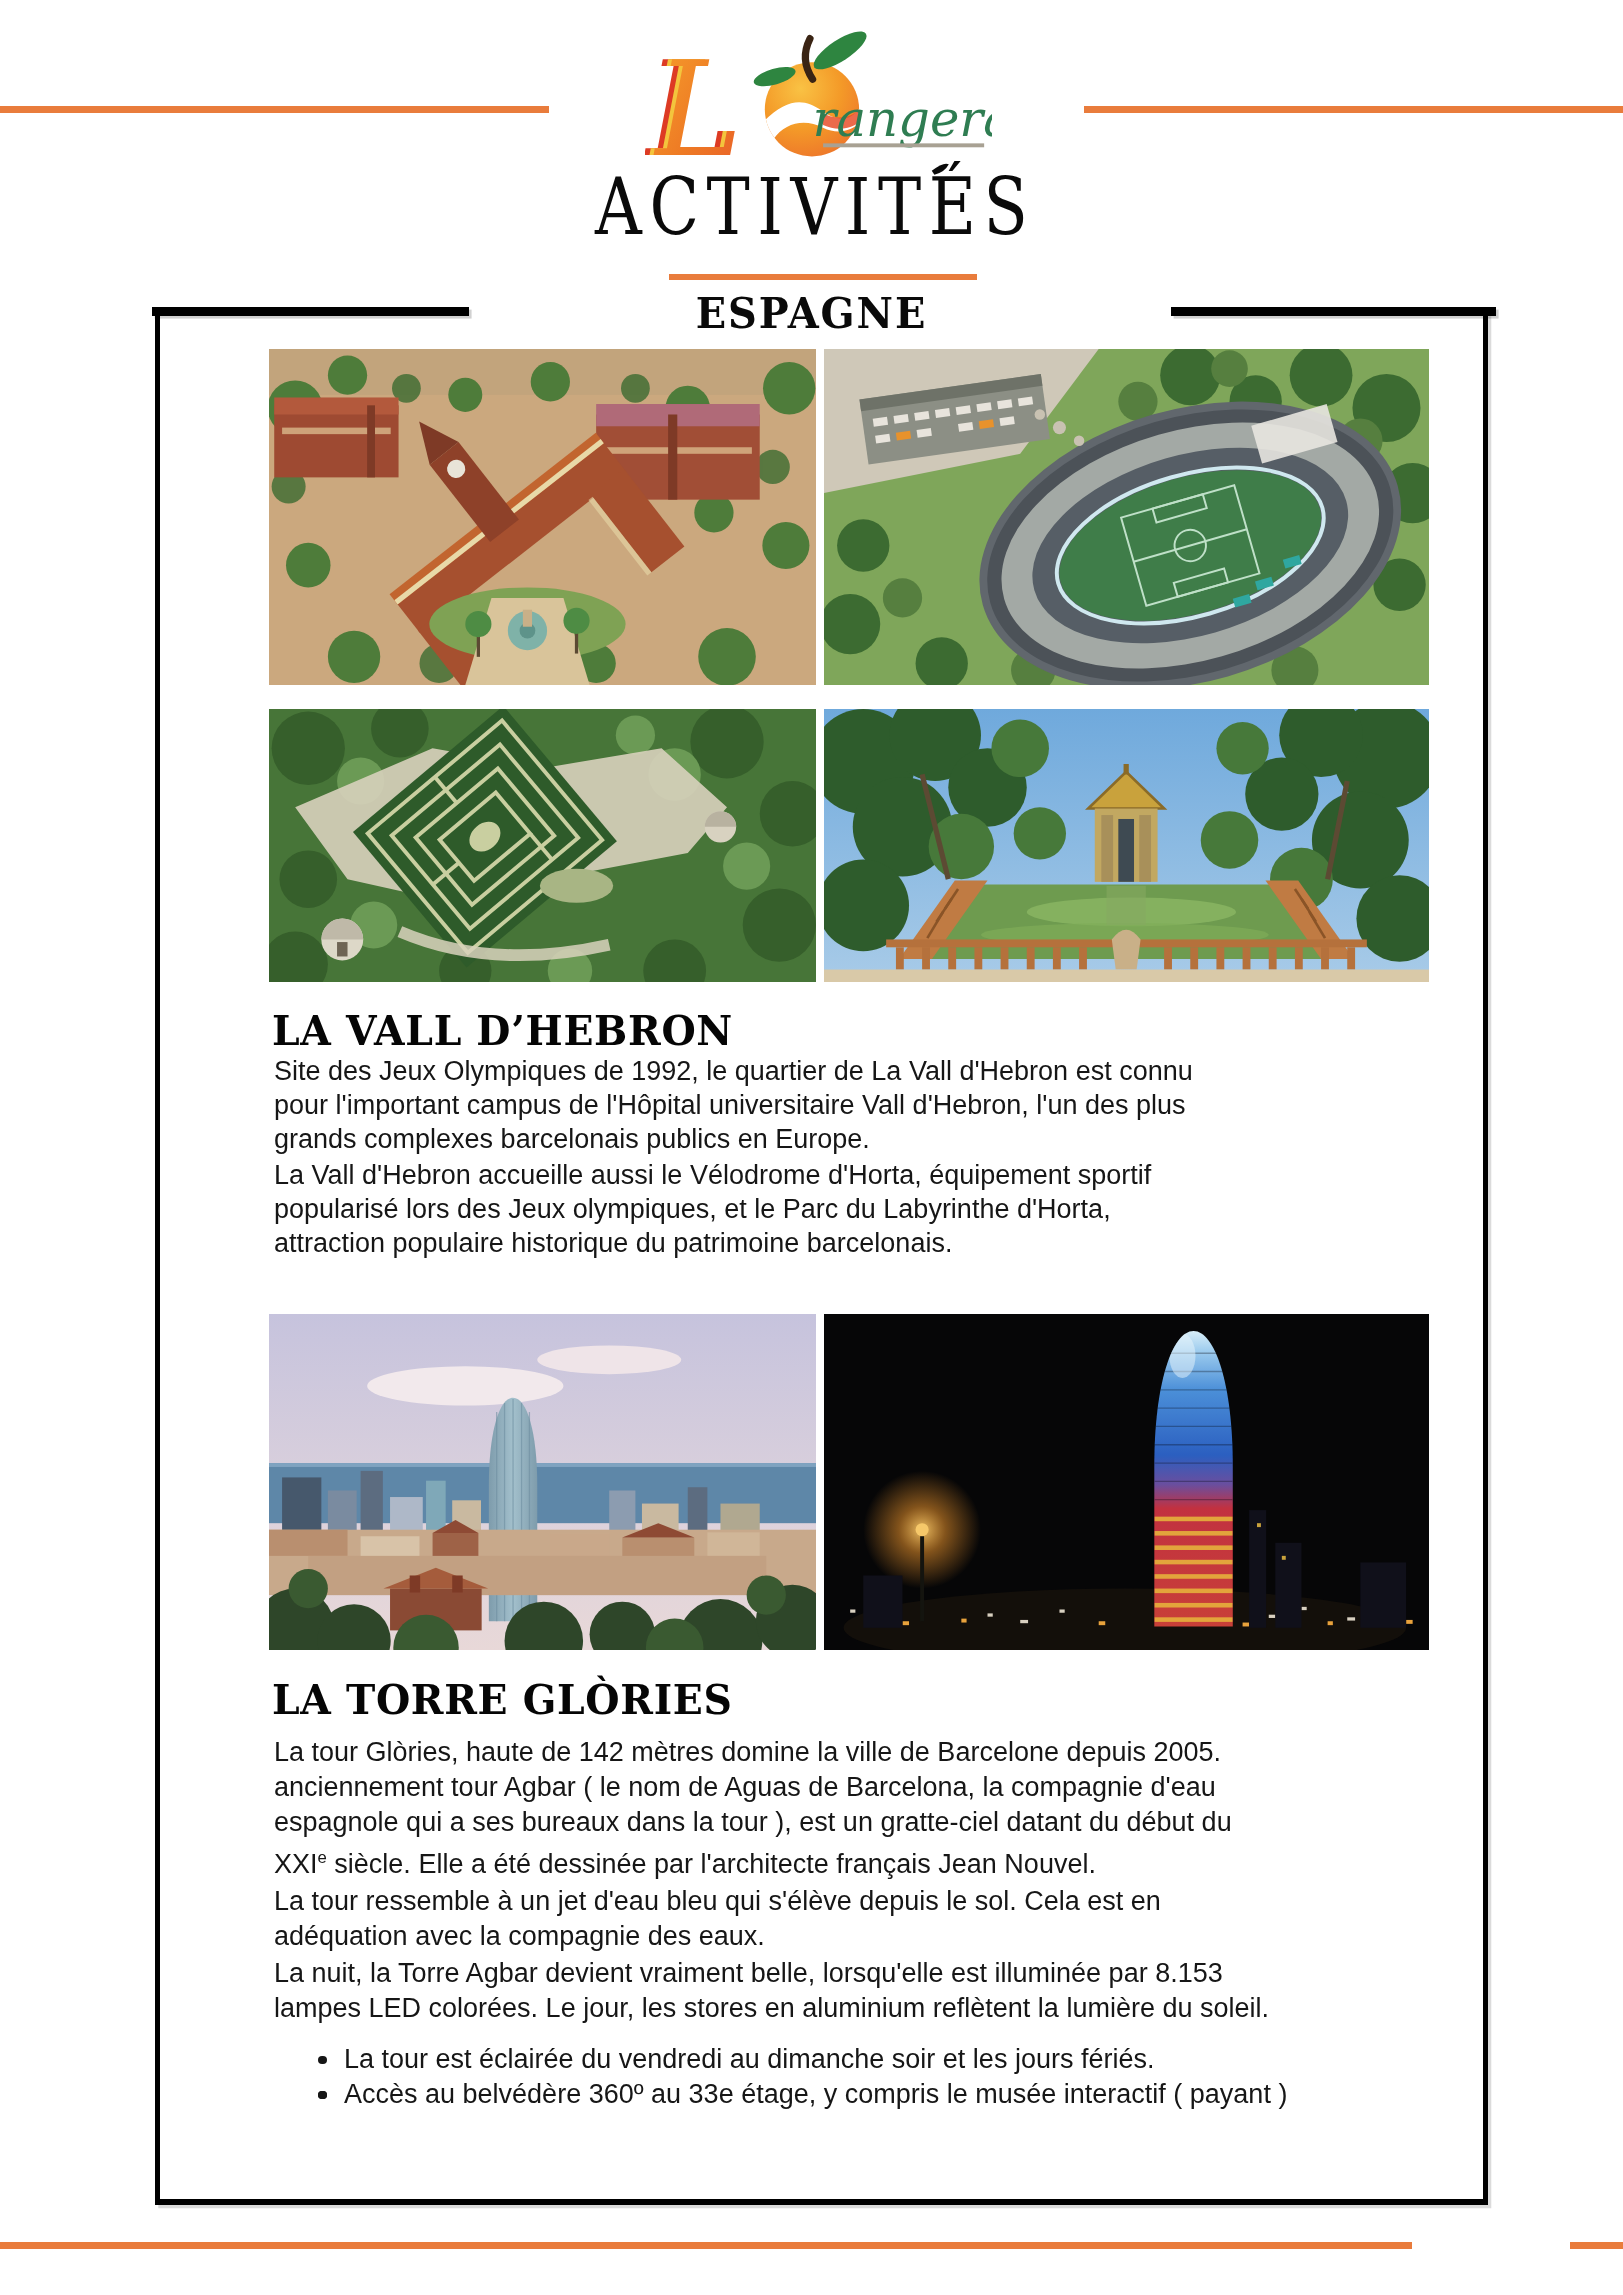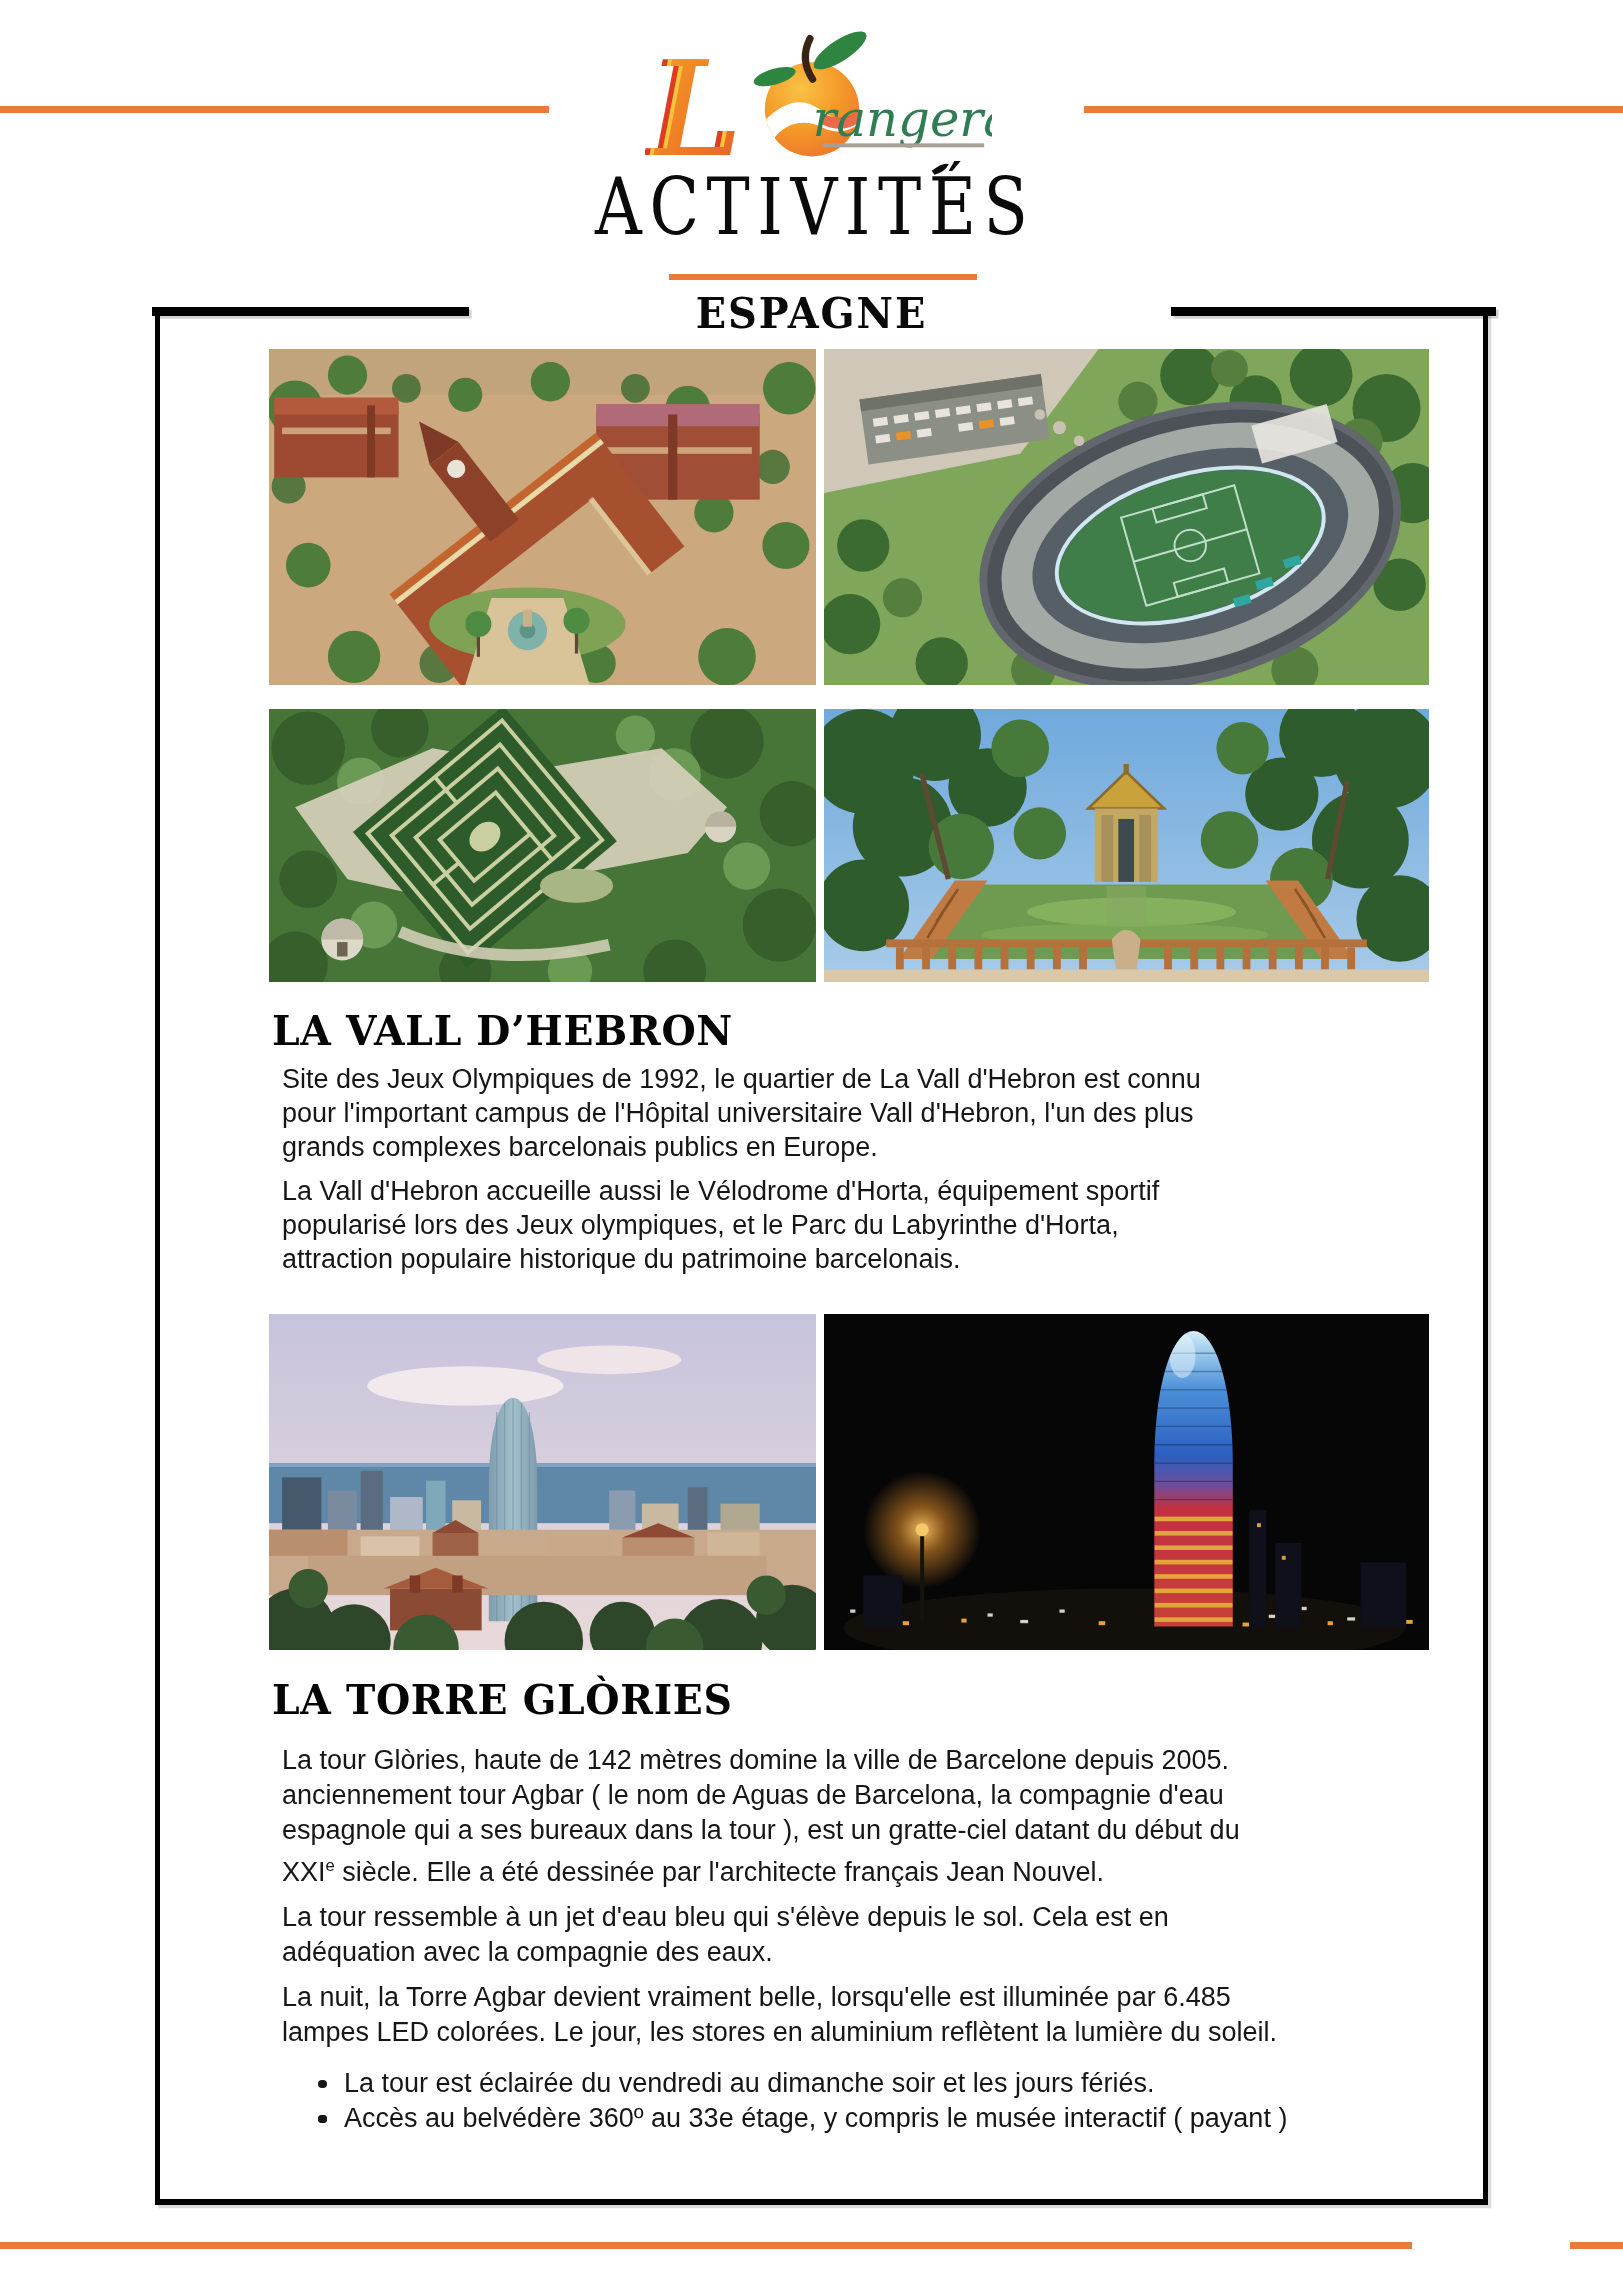--- a/index.html
+++ b/index.html
@@ -41,21 +41,21 @@
 
   .sec-heading{position:absolute;left:272px;font-family:"DejaVu Serif","Liberation Serif",serif;
                font-weight:700;font-size:41px;line-height:42px;letter-spacing:0.7px;color:#050505;
                transform:scaleX(0.96);transform-origin:left center;white-space:nowrap;}
   .h-vall{top:1010px;}
   .h-torre{top:1679px;}
 
   .bodyblock{position:absolute;left:272px;width:1112px;font-size:27px;color:#161616;}
   .blk1{top:1052px;line-height:34px;}
   .blk2{top:1733px;line-height:35px;}
-  .bodyblock p{margin:10px;padding:0;}
+  .bodyblock p{margin:2px;padding:0;}
   .b{font-weight:400;}
   .sup{font-size:0.62em;vertical-align:super;}
 
   ul.bullets{list-style:none;margin:16px;padding:0;}
   ul.bullets li{position:relative;padding-left:56px;line-height:35px;margin:0;}
   ul.bullets li .dot{position:absolute;left:30px;top:13.7px;width:8.5px;height:8.5px;border-radius:50%;background:#161616;}
 </style>
 </head>
 <body>
 
@@ -557,21 +557,21 @@
       </g>
       <rect x="662" y="320" width="6" height="6" fill="#C9A23C"></rect>
         <rect x="700" y="370" width="6" height="6" fill="#C9A23C"></rect>
     </svg>
   </div>
 
   <div class="sec-heading h-torre">LA TORRE GLÒRIES</div>
   <div class="bodyblock blk2">
     <p><span>La tour Glòries, haute de 142 mètres domine la ville de Barcelone depuis 2005.</span><br><span>anciennement tour Agbar ( le nom de </span><span class="b">Ag</span><span>uas de </span><span class="b">Bar</span><span>celona, la compagnie d'eau</span><br><span>espagnole qui a ses bureaux dans la tour ), est un gratte-ciel datant du début du</span><br><span>XXI</span><span class="sup">e</span><span> siècle. Elle a été dessinée par l'architecte français Jean Nouvel.</span></p>
     <p><span>La tour ressemble à un jet d'eau bleu qui s'élève depuis le sol. Cela est en</span><br><span>adéquation avec la compagnie des eaux.</span></p>
-    <p><span>La nuit, la Torre Agbar devient vraiment belle, lorsqu'elle est illuminée par 6.485</span><br><span>lampes LED colorées. Le jour, les stores en aluminium reflètent la lumière du soleil.</span></p>
+    <p><span>La nuit, la Torre Agbar devient vraiment belle, lorsqu'elle est illuminée par 8.153</span><br><span>lampes LED colorées. Le jour, les stores en aluminium reflètent la lumière du soleil.</span></p>
     <ul class="bullets">
       <li><span class="dot"></span><span>La tour est éclairée du vendredi au dimanche soir et les jours fériés.</span></li>
       <li><span class="dot"></span></li>
       <li><span class="dot"></span><span>Accès au belvédère 360º au 33e étage, y compris le musée interactif ( payant )</span></li>
     </ul>
   </div>
 
   <div class="rule rule-bottom-left"></div>
   <div class="rule rule-bottom-right"></div>
 

